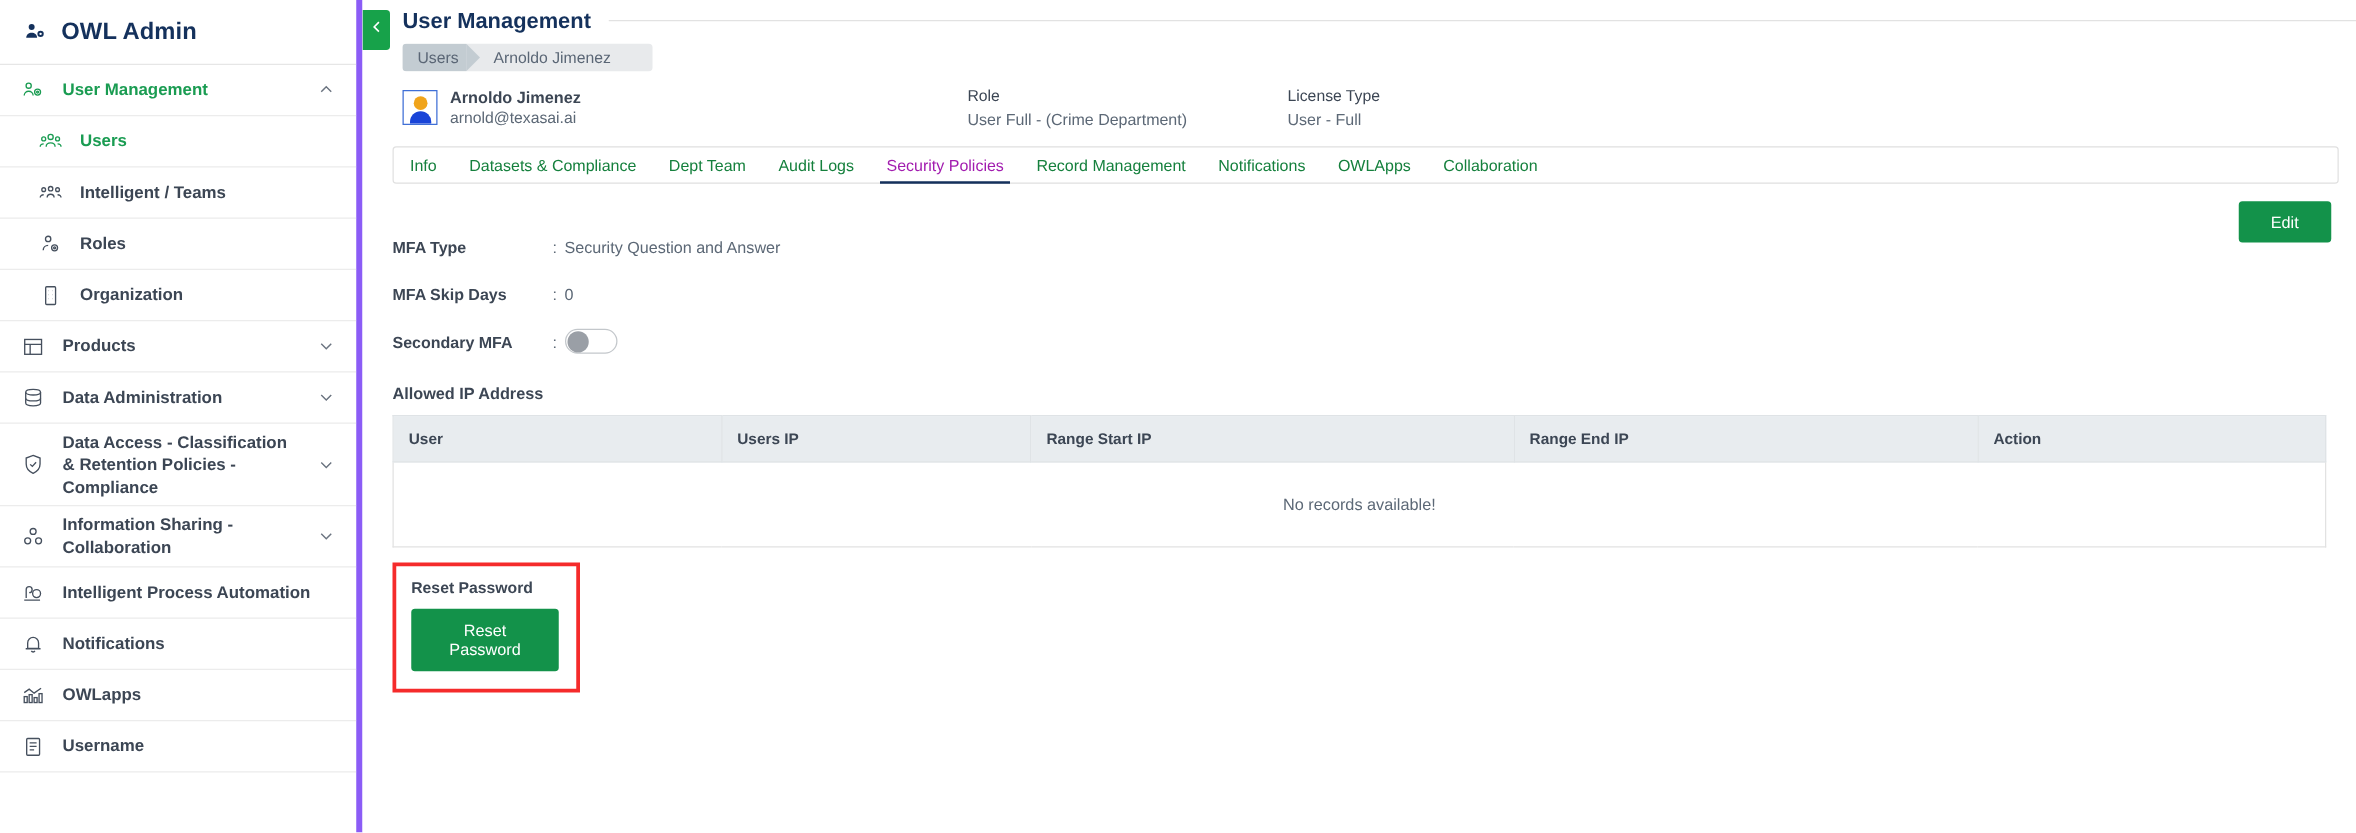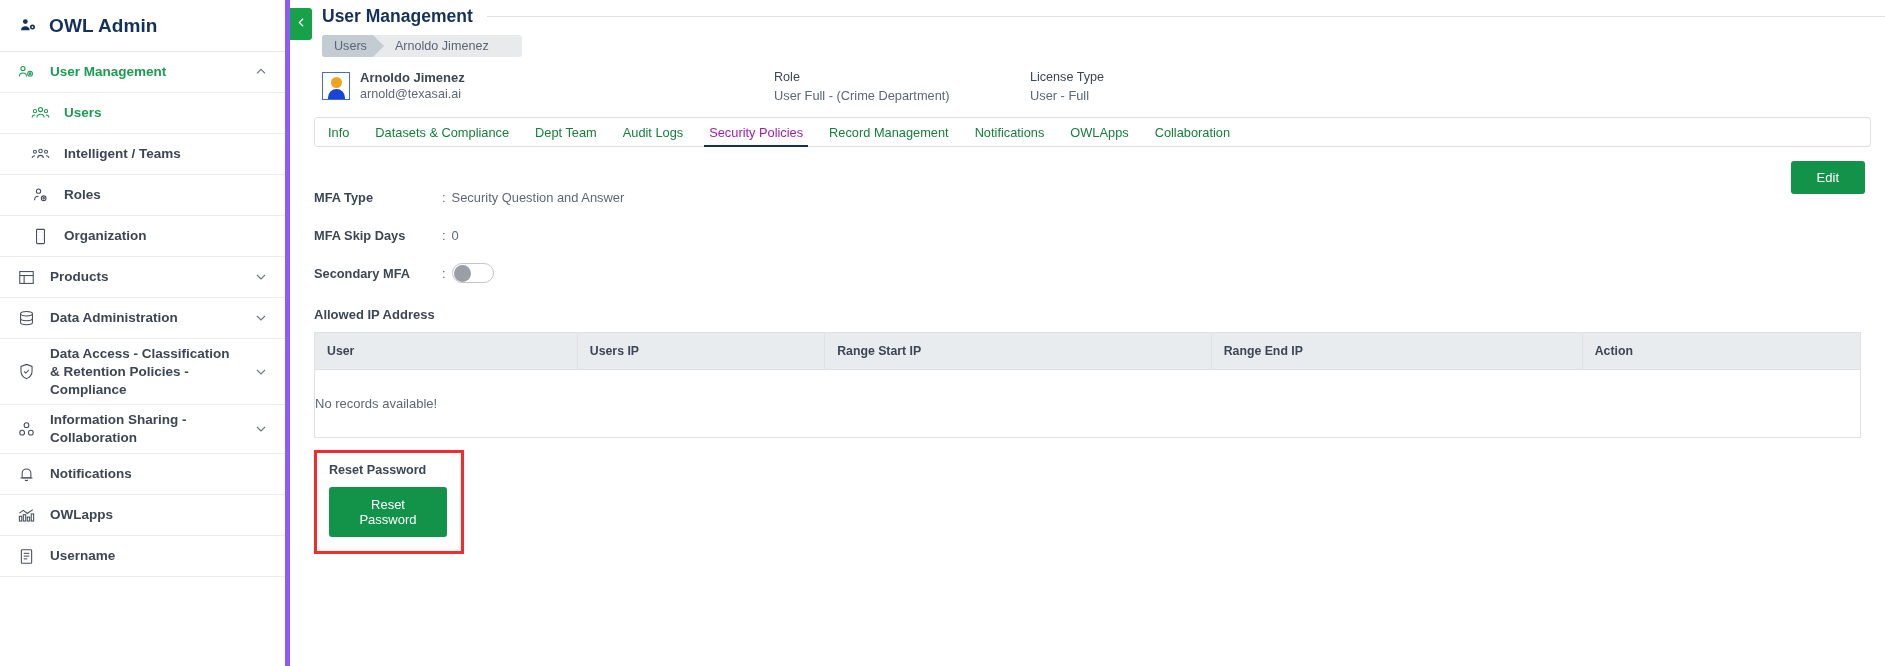--- a/index.html
+++ b/index.html
@@ -130,21 +130,21 @@
   .sub-head { margin-top: 24px; font-size: 13px; font-weight: bold; color: #3c4654; }
 
   table.ip-table { width: 100%; border-collapse: collapse; margin-top: 10px; table-layout: fixed; }
   table.ip-table th {
     background: #e8ecef; border: 1px solid #dfe3e6;
     font-size: 12.3px; font-weight: bold; color: #3c4654;
     text-align: left; padding: 11px 12px;
   }
   table.ip-table td {
     border: 1px solid #e2e2e2; border-top: none;
-    text-align: left; font-size: 13px; color: #5c6876; padding: 26px 0;
+    text-align: center; font-size: 13px; color: #5c6876; padding: 26px 0;
   }
 
   .reset-box {
     margin-top: 12px; border: 3px solid #f52b2b; width: 150px;
     padding: 10px 12px 14px 12px;
   }
   .reset-label { font-size: 12.6px; font-weight: bold; color: #3c4654; }
   .reset-btn {
     margin-top: 10px; background: #13924a; color: #fff; border: none; border-radius: 3px;
     padding: 10px 14px; font-size: 13px; cursor: pointer; width: 118px;
@@ -288,20 +288,30 @@
             <circle cx="6.5" cy="16" r="3"></circle>
             <circle cx="17.5" cy="16" r="3"></circle>
           </svg>
       </span>
       <span class="label">Information Sharing - Collaboration</span>
       <span class="chev"><svg viewBox="0 0 24 24">
             <polyline points="6,9 12,15 18,9"></polyline>
           </svg></span>
     </div>
 
+    <div class="nav-item">
+      <span class="ico">
+        <svg viewBox="0 0 24 24">
+            <path d="M5 17V8.5a3 3 0 013-3c1.7 0 3 1.3 3 3S9.7 11.5 8 11.5"></path>
+            <circle cx="15.5" cy="12.5" r="4"></circle>
+            <line x1="3" y1="19" x2="19" y2="19"></line>
+          </svg>
+      </span>
+      <span class="label">Intelligent Process Automation</span>
+    </div>
 
     <div class="nav-item">
       <span class="ico">
         <svg viewBox="0 0 24 24">
             <path d="M6.5 16V10.5a5.5 5.5 0 1111 0V16z"></path>
             <line x1="4.5" y1="16.4" x2="19.5" y2="16.4"></line>
             <path d="M10.2 18.6a2 2 0 003.6 0"></path>
           </svg>
       </span>
       <span class="label">Notifications</span>

